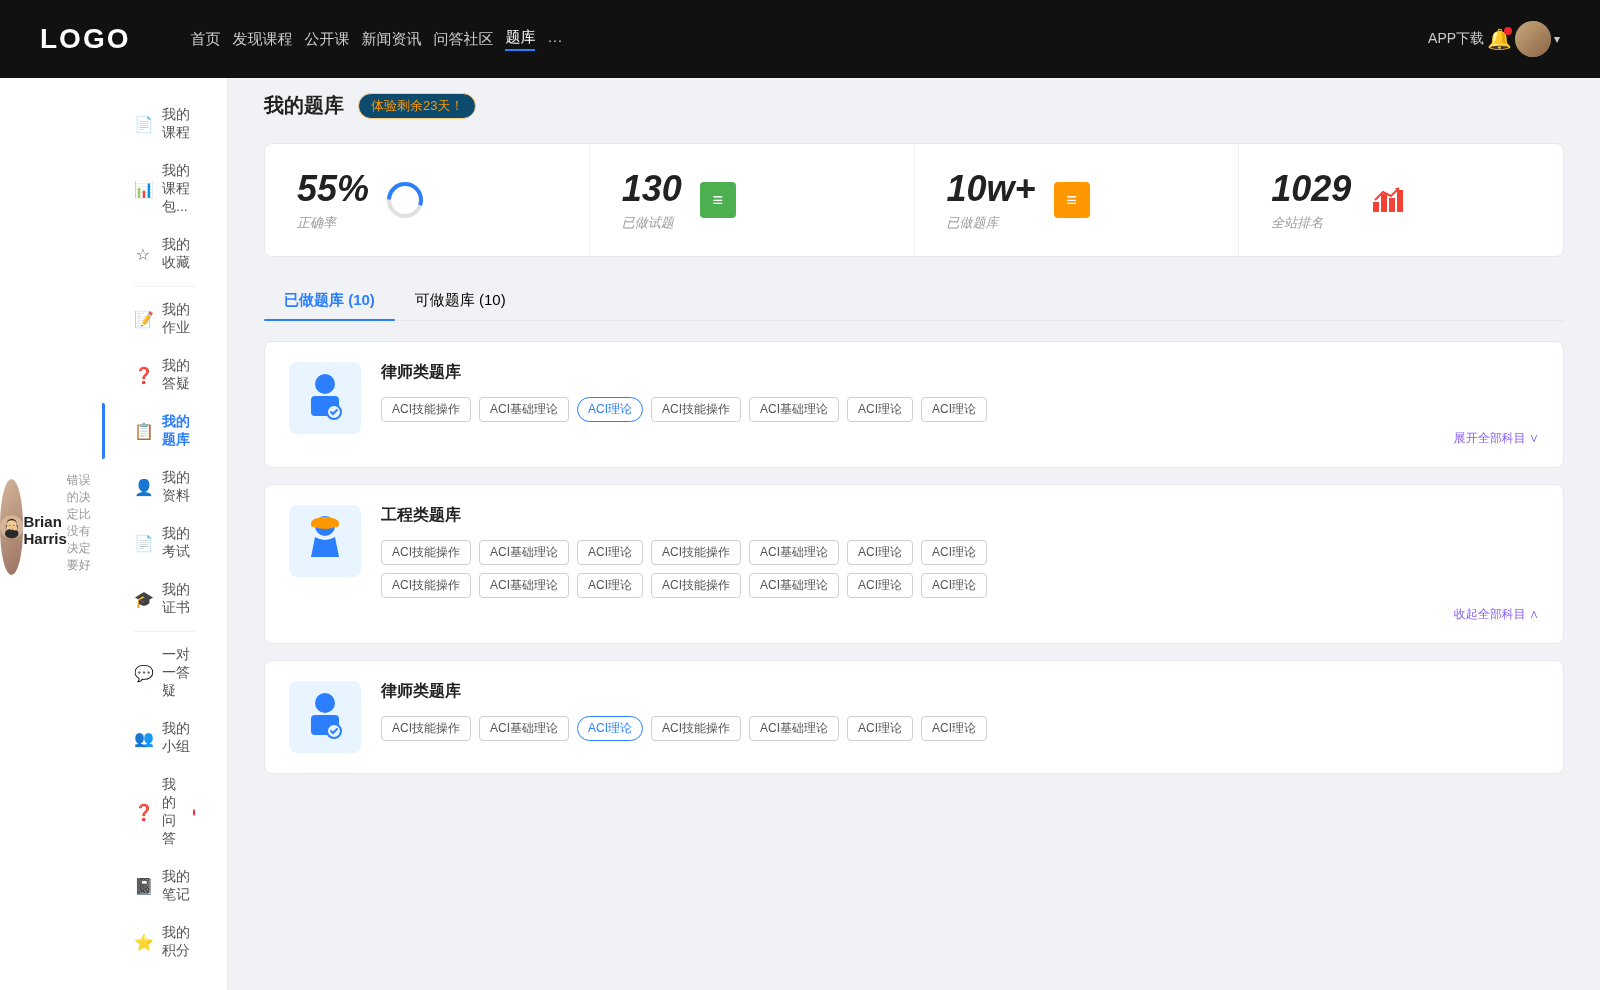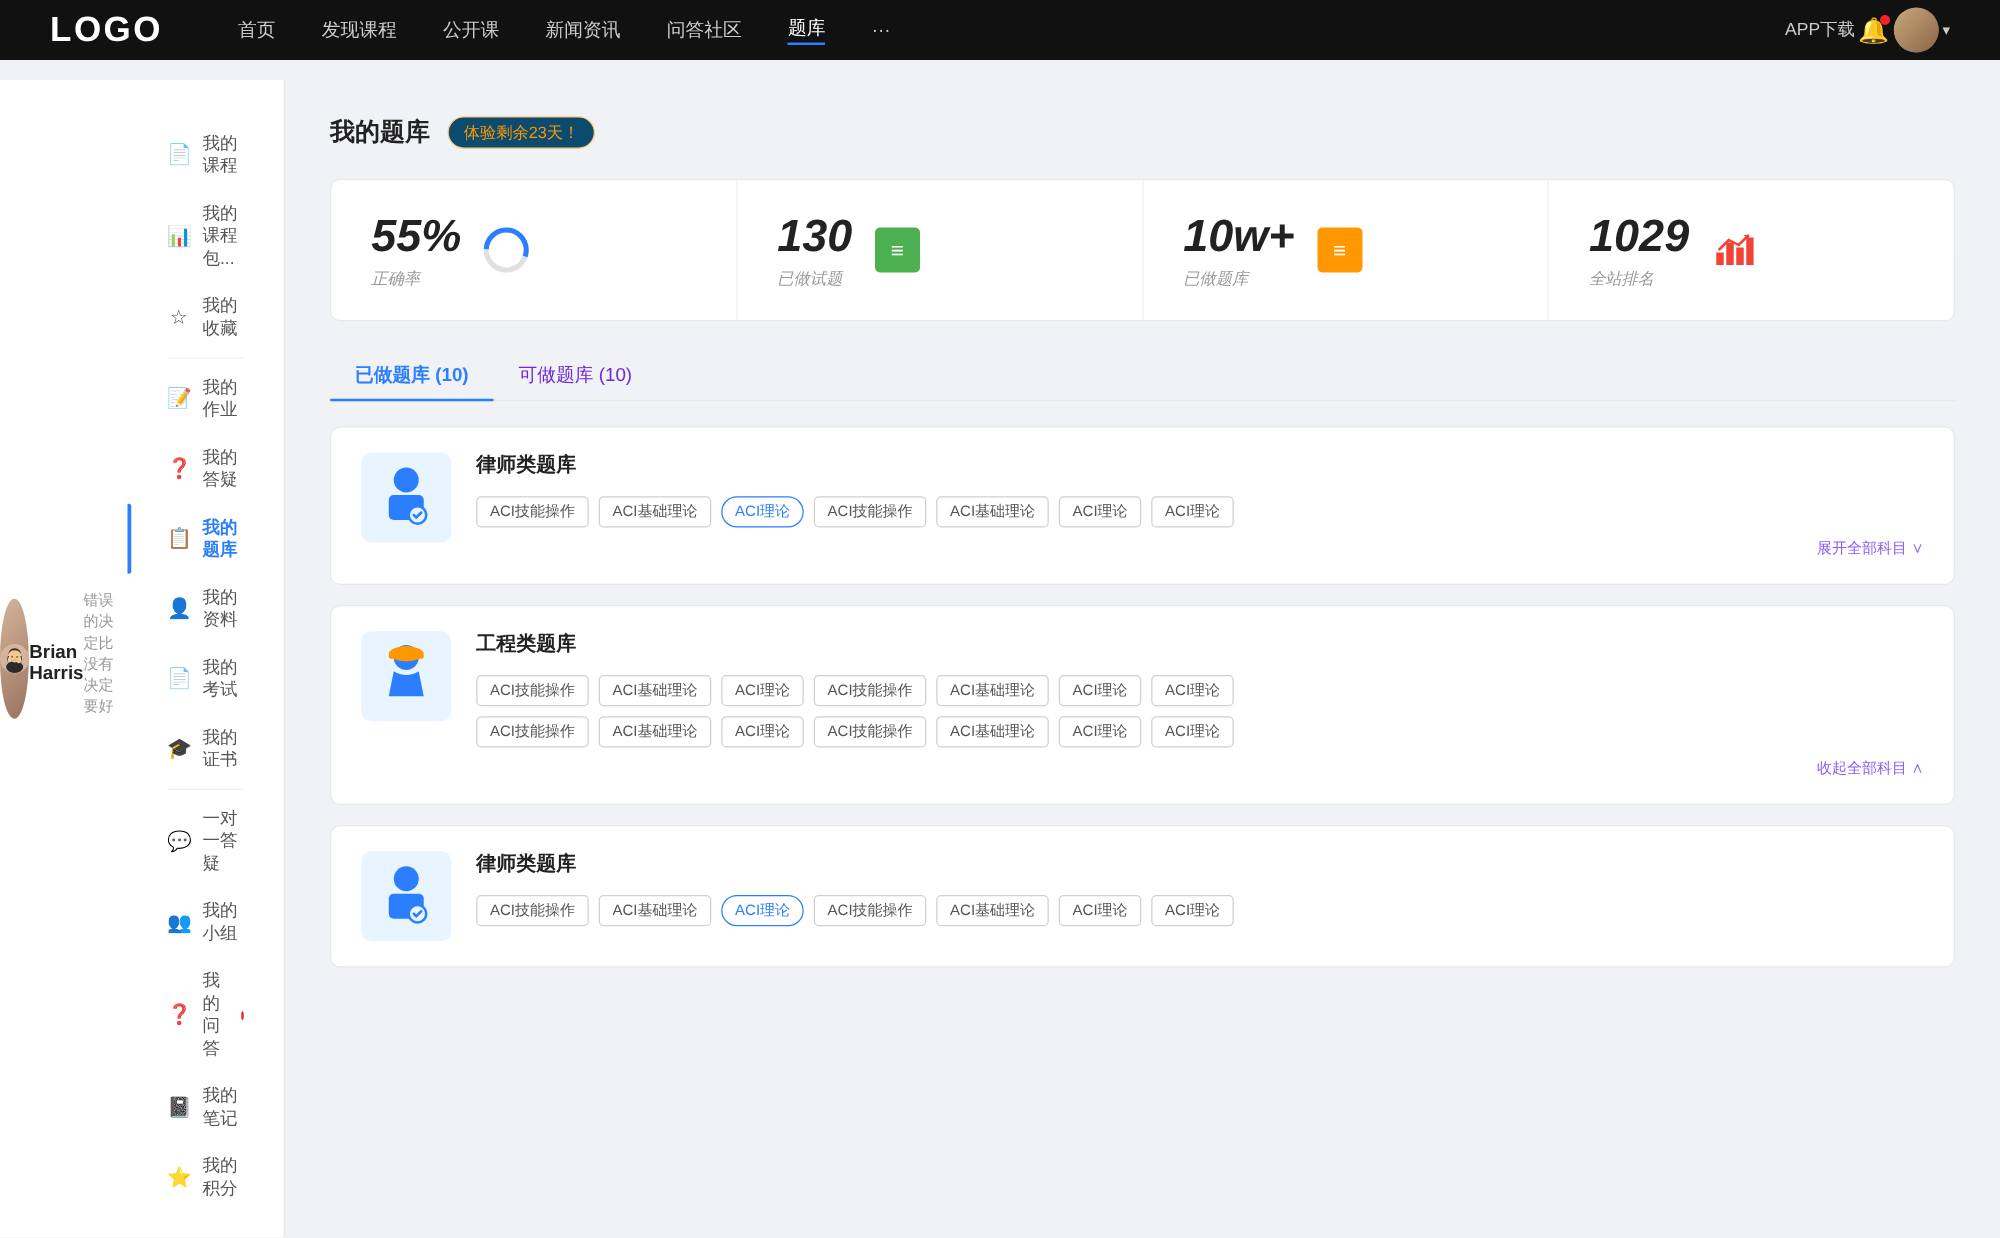--- a/index.html
+++ b/index.html
@@ -1,39 +1,39 @@
 <!DOCTYPE html>
 <html><head>
   <meta charset="utf-8">
   <style>
     * { box-sizing: border-box; margin: 0; padding: 0; }
     body { font-family: -apple-system, BlinkMacSystemFont, 'PingFang SC', 'Microsoft YaHei', sans-serif; background: #f0f2f5; min-height: 990px; }
 
     
     .navbar {
       background: #111;
-      height: 48px;
+      height: 78px;
       display: flex;
       align-items: center;
       padding: 0 40px;
       position: fixed;
       top: 0; left: 0; right: 0;
       z-index: 100;
     }
     .navbar-logo {
       font-size: 28px;
       font-weight: 900;
       color: #fff;
       margin-right: 60px;
       letter-spacing: 2px;
     }
     .navbar-nav {
       display: flex;
       align-items: center;
-      gap: 37px;
+      gap: 12px;
       flex: 1;
     }
     .navbar-nav a {
       color: #ccc;
       text-decoration: none;
       font-size: 15px;
       cursor: pointer;
     }
     .navbar-nav a.active {
       color: #fff;
@@ -227,21 +227,21 @@
       display: flex;
       gap: 0;
       margin-bottom: 20px;
       border-bottom: 1px solid #e8e8e8;
       align-items: flex-end;
     }
     .tab-item {
       font-size: 15px;
       padding: 10px 20px;
       cursor: pointer;
-      color: #6d28d9;
+      color: #000000;
       position: relative;
     }
     .tab-item.active {
       color: #2b7fff;
       font-weight: 600;
     }
     .tab-item.active::after {
       content: '';
       position: absolute;
       bottom: -1px; left: 0; right: 0;

